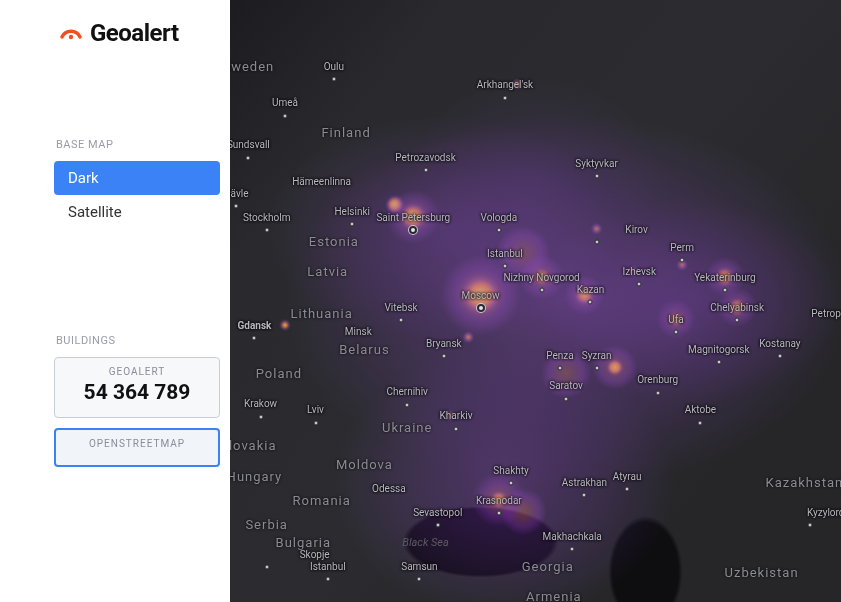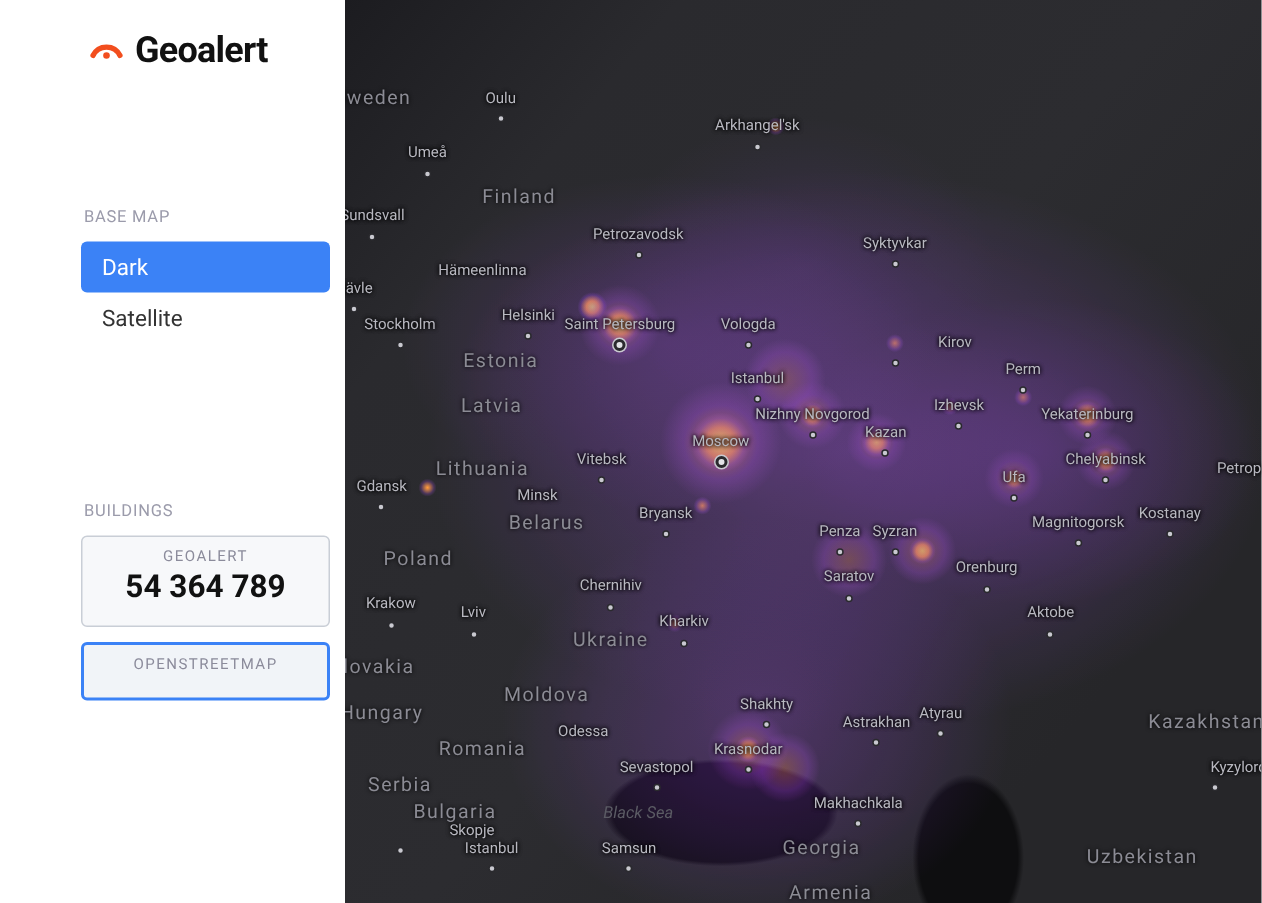--- a/index.html
+++ b/index.html
@@ -310,21 +310,21 @@
       <div class="city-dot" style="left: 28%; top: 53.2%;"></div>
       <div class="city-label" style="left: 28%; top: 51%;">Vitebsk</div>
       <div class="city-dot" style="left: 83%; top: 53.2%;"></div>
       <div class="city-label" style="left: 83%; top: 51%;">Chelyabinsk</div>
       <div class="city-dot" style="left: 73%; top: 55.2%;"></div>
       <div class="city-label" style="left: 73%; top: 53%;">Ufa</div>
       <div class="city-label" style="left: 98%; top: 52%;">Petropa</div>
       <div class="city-dot" style="left: 90%; top: 59.2%;"></div>
       <div class="city-label" style="left: 90%; top: 57%;">Kostanay</div>
       <div class="city-dot" style="left: 4%; top: 56.2%;"></div>
-      <div class="city-label" style="left: 4%; top: 54%;">Gdansk</div>
+      <div class="city-label" style="left: 4%; top: 54%; font-weight: bold;">Gdansk</div>
       <div class="city-label" style="left: 21%; top: 55%;">Minsk</div>
       <div class="city-dot" style="left: 35%; top: 59.2%;"></div>
       <div class="city-label" style="left: 35%; top: 57%;">Bryansk</div>
       <div class="city-dot" style="left: 54%; top: 61.2%;"></div>
       <div class="city-label" style="left: 54%; top: 59%;">Penza</div>
       <div class="city-dot" style="left: 60%; top: 61.2%;"></div>
       <div class="city-label" style="left: 60%; top: 59%;">Syzran</div>
       <div class="city-dot" style="left: 80%; top: 60.2%;"></div>
       <div class="city-label" style="left: 80%; top: 58%;">Magnitogorsk</div>
       <div class="city-dot" style="left: 55%; top: 66.2%;"></div>

